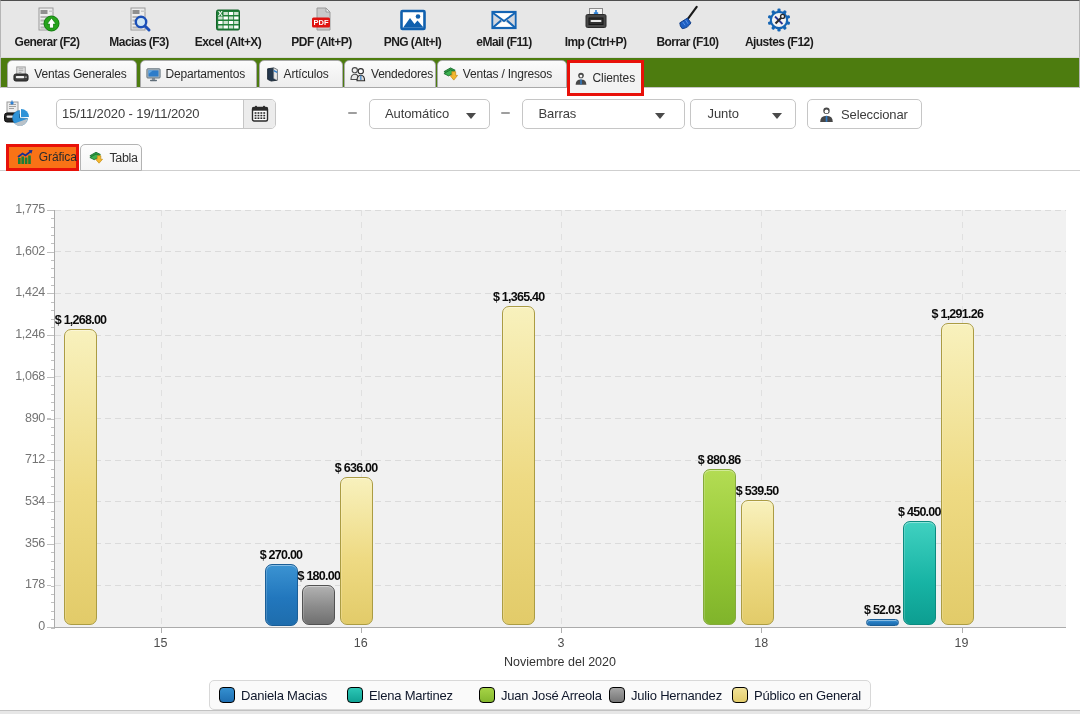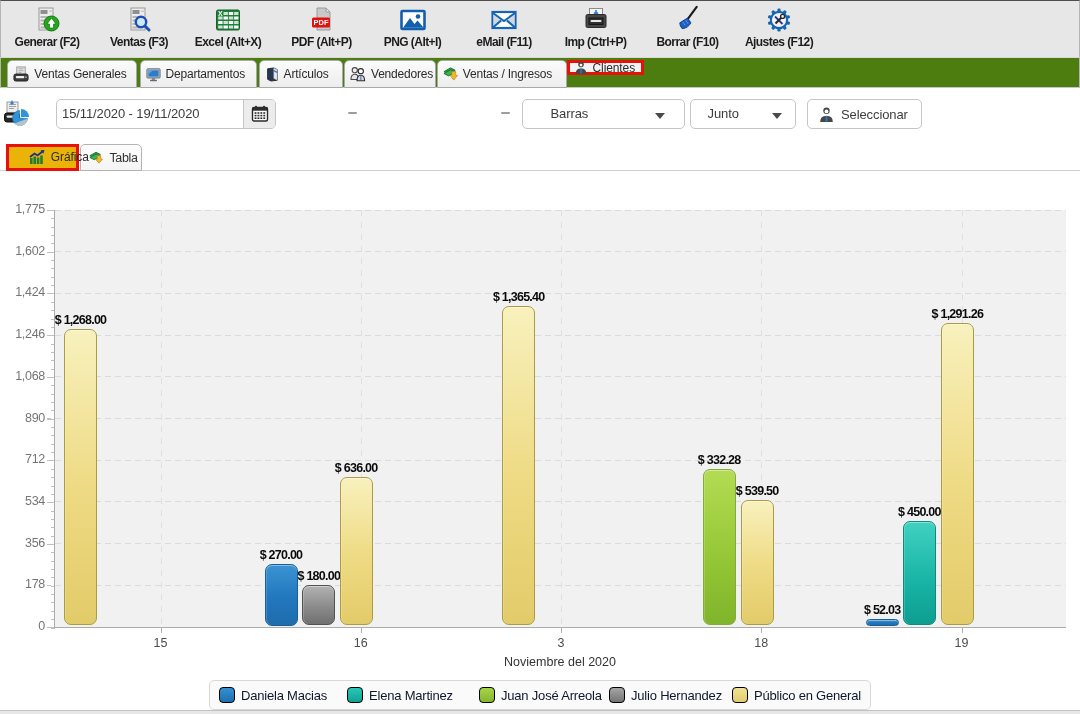--- a/index.html
+++ b/index.html
@@ -94,21 +94,21 @@
           <rect x="5" y="1" width="14" height="22" fill="#ededed" stroke="#9a9a9a"></rect>
           <rect x="6.5" y="3" width="7" height="4" fill="#8f8f8f"></rect>
           <rect x="15" y="3.5" width="5" height="1.5" fill="#c9c9c9"></rect>
           <rect x="6.5" y="9" width="11" height="2" fill="#b5b5b5"></rect>
           <rect x="6.5" y="12.5" width="11" height="2" fill="#b5b5b5"></rect>
           <rect x="6.5" y="16" width="11" height="2" fill="#b5b5b5"></rect>
           <rect x="6.5" y="19.5" width="7" height="2" fill="#b5b5b5"></rect>
           <circle cx="15" cy="15" r="5.2" fill="#cfe6f4" stroke="#1a4fb8" stroke-width="2.4"></circle>
           <line x1="19" y1="19" x2="23" y2="23" stroke="#1a4fb8" stroke-width="3" stroke-linecap="round"></line>
         </svg>
-        <div class="tlabel">Ventas (F3)</div>
+        <div class="tlabel">Macias (F3)</div>
       </div>
       <div class="titem" style="left:177px">
         <svg width="26" height="26" viewBox="0 0 26 26">
           <rect x="1.5" y="3" width="23" height="20" rx="1.5" fill="#1f8038" stroke="#14632a"></rect>
           <rect x="8.5" y="5" width="4.4" height="3" fill="#cfe3d2"></rect>
           <rect x="13.8" y="5" width="4.4" height="3" fill="#ffffff"></rect>
           <rect x="19.1" y="5" width="4.4" height="3" fill="#cfe3d2"></rect>
           <rect x="3.2" y="9.5" width="4.4" height="3" fill="#cfe3d2"></rect>
           <rect x="8.5" y="9.5" width="4.4" height="3" fill="#ffffff"></rect>
           <rect x="13.8" y="9.5" width="4.4" height="3" fill="#cfe3d2"></rect>
@@ -217,21 +217,21 @@
           <circle cx="10.8" cy="5.2" r="2.6" fill="#fdfdfd" stroke="#2b2b2b" stroke-width="1.1"></circle>
           <path d="M7 14.8 Q7 9.3 10.8 9.3 Q14.6 9.3 14.6 14.8 Z" fill="#d9d9d9" stroke="#2b2b2b" stroke-width="1.1"></path>
           <rect x="10.3" y="9.5" width="1.1" height="4.5" fill="#2e7cc9"></rect>
         </svg>Vendedores</div>
       <div class="tab" style="left:435.8px;width:130px"><svg width="15" height="16" viewBox="0 0 16 16">
           <path d="M1 5.5 L8 1.5 L13 4 L6 8 Z" fill="#2f9e41" stroke="#1c7030"></path>
           <path d="M1 7.5 L8 3.5 L13 6 L6 10 Z" fill="#3cb24f" stroke="#1c7030"></path>
           <path d="M9.5 5.5 L13.5 5.5 L13.5 9.5 L15.5 9.5 L11.5 14.5 L7.5 9.5 L9.5 9.5 Z" fill="#f4b72e" stroke="#c58e17" stroke-width="0.8"></path>
         </svg>Ventas / Ingresos</div>
     </div>
-    <div class="redbox" style="left:566.5px;top:60px;width:77.5px;height:15px">
+    <div class="redbox" style="left:566.5px;top:60px;width:77.5px;height:36px">
       <div class="ctab"><svg width="14" height="15" viewBox="0 0 17 17">
           <circle cx="8.5" cy="4.8" r="3.4" fill="#474747"></circle>
           <circle cx="8.5" cy="5.6" r="1.7" fill="#f5f5f5"></circle>
           <path d="M2 16 Q2 9.6 8.5 9.6 Q15 9.6 15 16 Z" fill="#474747"></path>
           <rect x="7.6" y="9.8" width="1.8" height="6" fill="#2e7cc9"></rect>
         </svg>Clientes</div>
     </div>
     <svg width="25" height="28" viewBox="0 0 25 28" style="position:absolute;left:4px;top:100px">
       <rect x="3" y="2" width="11" height="11" fill="#ededed" stroke="#9a9a9a"></rect>
       <path d="M5 4.5 H12 M5 6.5 H12 M5 8.5 H10" stroke="#9a9a9a" stroke-width="0.9"></path>
@@ -259,23 +259,27 @@
           <rect x="9.4" y="9.8" width="1.9" height="1.6" fill="#2b2b2b"></rect>
           <rect x="12.3" y="9.8" width="1.9" height="1.6" fill="#2b2b2b"></rect>
           <rect x="3.6" y="12.4" width="1.9" height="1.6" fill="#2b2b2b"></rect>
           <rect x="6.5" y="12.4" width="1.9" height="1.6" fill="#2b2b2b"></rect>
           <rect x="9.4" y="12.4" width="1.9" height="1.6" fill="#2b2b2b"></rect>
           <rect x="12.3" y="12.4" width="1.9" height="1.6" fill="#2b2b2b"></rect>
         </svg>
       </div>
     </div>
     <div class="dash" style="left:348px"></div>
+    <div class="fbox" style="left:369px;width:121px">
+      <div style="line-height:28px;padding-left:15px">Automático</div>
+      <div class="arrow" style="left:96px"></div>
+    </div>
     <div class="dash" style="left:501px"></div>
     <div class="fbox" style="left:521.5px;width:163.5px">
-      <div style="line-height:28px;padding-left:28px">Barras</div>
+      <div style="line-height:28px;padding-left:16px">Barras</div>
       <div class="arrow" style="left:132px"></div>
     </div>
     <div class="fbox" style="left:689.5px;width:106px">
       <div style="line-height:28px;padding-left:17px">Junto</div>
       <div class="arrow" style="left:81px"></div>
     </div>
     <div class="fbox" style="left:807px;width:115px;display:flex;align-items:center;padding-left:10px">
       <svg width="17" height="17" viewBox="0 0 17 17" style="margin:0 6px 0 0">
         <circle cx="8.5" cy="4.8" r="3.2" fill="#474747"></circle>
         <circle cx="8.5" cy="5.4" r="1.9" fill="#fff"></circle>
@@ -284,21 +288,21 @@
       </svg>
       <span>Seleccionar</span>
     </div>
     <div class="subline"></div>
     <div class="stab" style="left:80.4px;width:61.5px"><svg width="14" height="15" viewBox="0 0 16 16">
         <path d="M1 6 L8 2 L13 4.5 L6 8.5 Z" fill="#2f9e41" stroke="#1c7030"></path>
         <path d="M1 8 L8 4 L13 6.5 L6 10.5 Z" fill="#3cb24f" stroke="#1c7030"></path>
         <path d="M9.5 6 L13.5 6 L13.5 10 L15.5 10 L11.5 14.5 L7.5 10 L9.5 10 Z" fill="#f4b72e" stroke="#c58e17" stroke-width="0.8"></path>
       </svg>Tabla</div>
     <div class="redbox" style="left:5.8px;top:144px;width:73px;height:26.5px">
-      <div class="ctab" style="background:#eab308;padding-left:20px"><svg width="17" height="16" viewBox="0 0 17 16">
+      <div class="ctab" style="background:#f97316;padding-left:8px"><svg width="17" height="16" viewBox="0 0 17 16">
           <rect x="1" y="9" width="2.6" height="6" fill="#1c7f35"></rect>
           <rect x="4.4" y="7.5" width="2.6" height="7.5" fill="#1c7f35"></rect>
           <rect x="7.8" y="8.5" width="2.6" height="6.5" fill="#1c7f35"></rect>
           <rect x="11.2" y="6.5" width="2.6" height="8.5" fill="#1c7f35"></rect>
           <path d="M1 8 L5.5 4.5 L8.5 6.5 L13.5 2.5" fill="none" stroke="#1a2f8f" stroke-width="1.8"></path>
           <path d="M11.5 1.2 L15.5 1 L14.3 4.8 Z" fill="#1a2f8f"></path>
         </svg>Gráfica</div>
     </div>
     <div class="plot"></div>
     <div class="gh" style="top:209.5px"></div>
@@ -346,21 +350,21 @@
     <div class="bv" style="left:80.5px;top:312.8px">$ 1,268.00</div>
     <div class="bar b-b" style="left:264.5px;top:563.5px;height:62.0px"></div>
     <div class="bv" style="left:281.0px;top:547.5px">$ 270.00</div>
     <div class="bar b-gr" style="left:302.3px;top:584.7px;height:40.8px"></div>
     <div class="bv" style="left:318.8px;top:568.7px">$ 180.00</div>
     <div class="bar b-y" style="left:339.7px;top:477.4px;height:148.1px"></div>
     <div class="bv" style="left:356.2px;top:461.4px">$ 636.00</div>
     <div class="bar b-y" style="left:502.2px;top:305.9px;height:319.6px"></div>
     <div class="bv" style="left:518.7px;top:289.9px">$ 1,365.40</div>
     <div class="bar b-g" style="left:702.7px;top:468.7px;height:156.8px"></div>
-    <div class="bv" style="left:719.2px;top:452.7px">$ 332.28</div>
+    <div class="bv" style="left:719.2px;top:452.7px">$ 880.86</div>
     <div class="bar b-y" style="left:740.7px;top:500.1px;height:125.4px"></div>
     <div class="bv" style="left:757.2px;top:484.1px">$ 539.50</div>
     <div class="bar b-b" style="left:865.7px;top:619.0px;height:6.5px"></div>
     <div class="bv" style="left:882.2px;top:603.0px">$ 52.03</div>
     <div class="bar b-t" style="left:902.9px;top:521.2px;height:104.3px"></div>
     <div class="bv" style="left:919.4px;top:505.2px">$ 450.00</div>
     <div class="bar b-y" style="left:940.8px;top:323.3px;height:302.2px"></div>
     <div class="bv" style="left:957.3px;top:307.3px">$ 1,291.26</div>
     <div class="legend"></div>
     <div class="lsw b-b" style="left:219px"></div>

